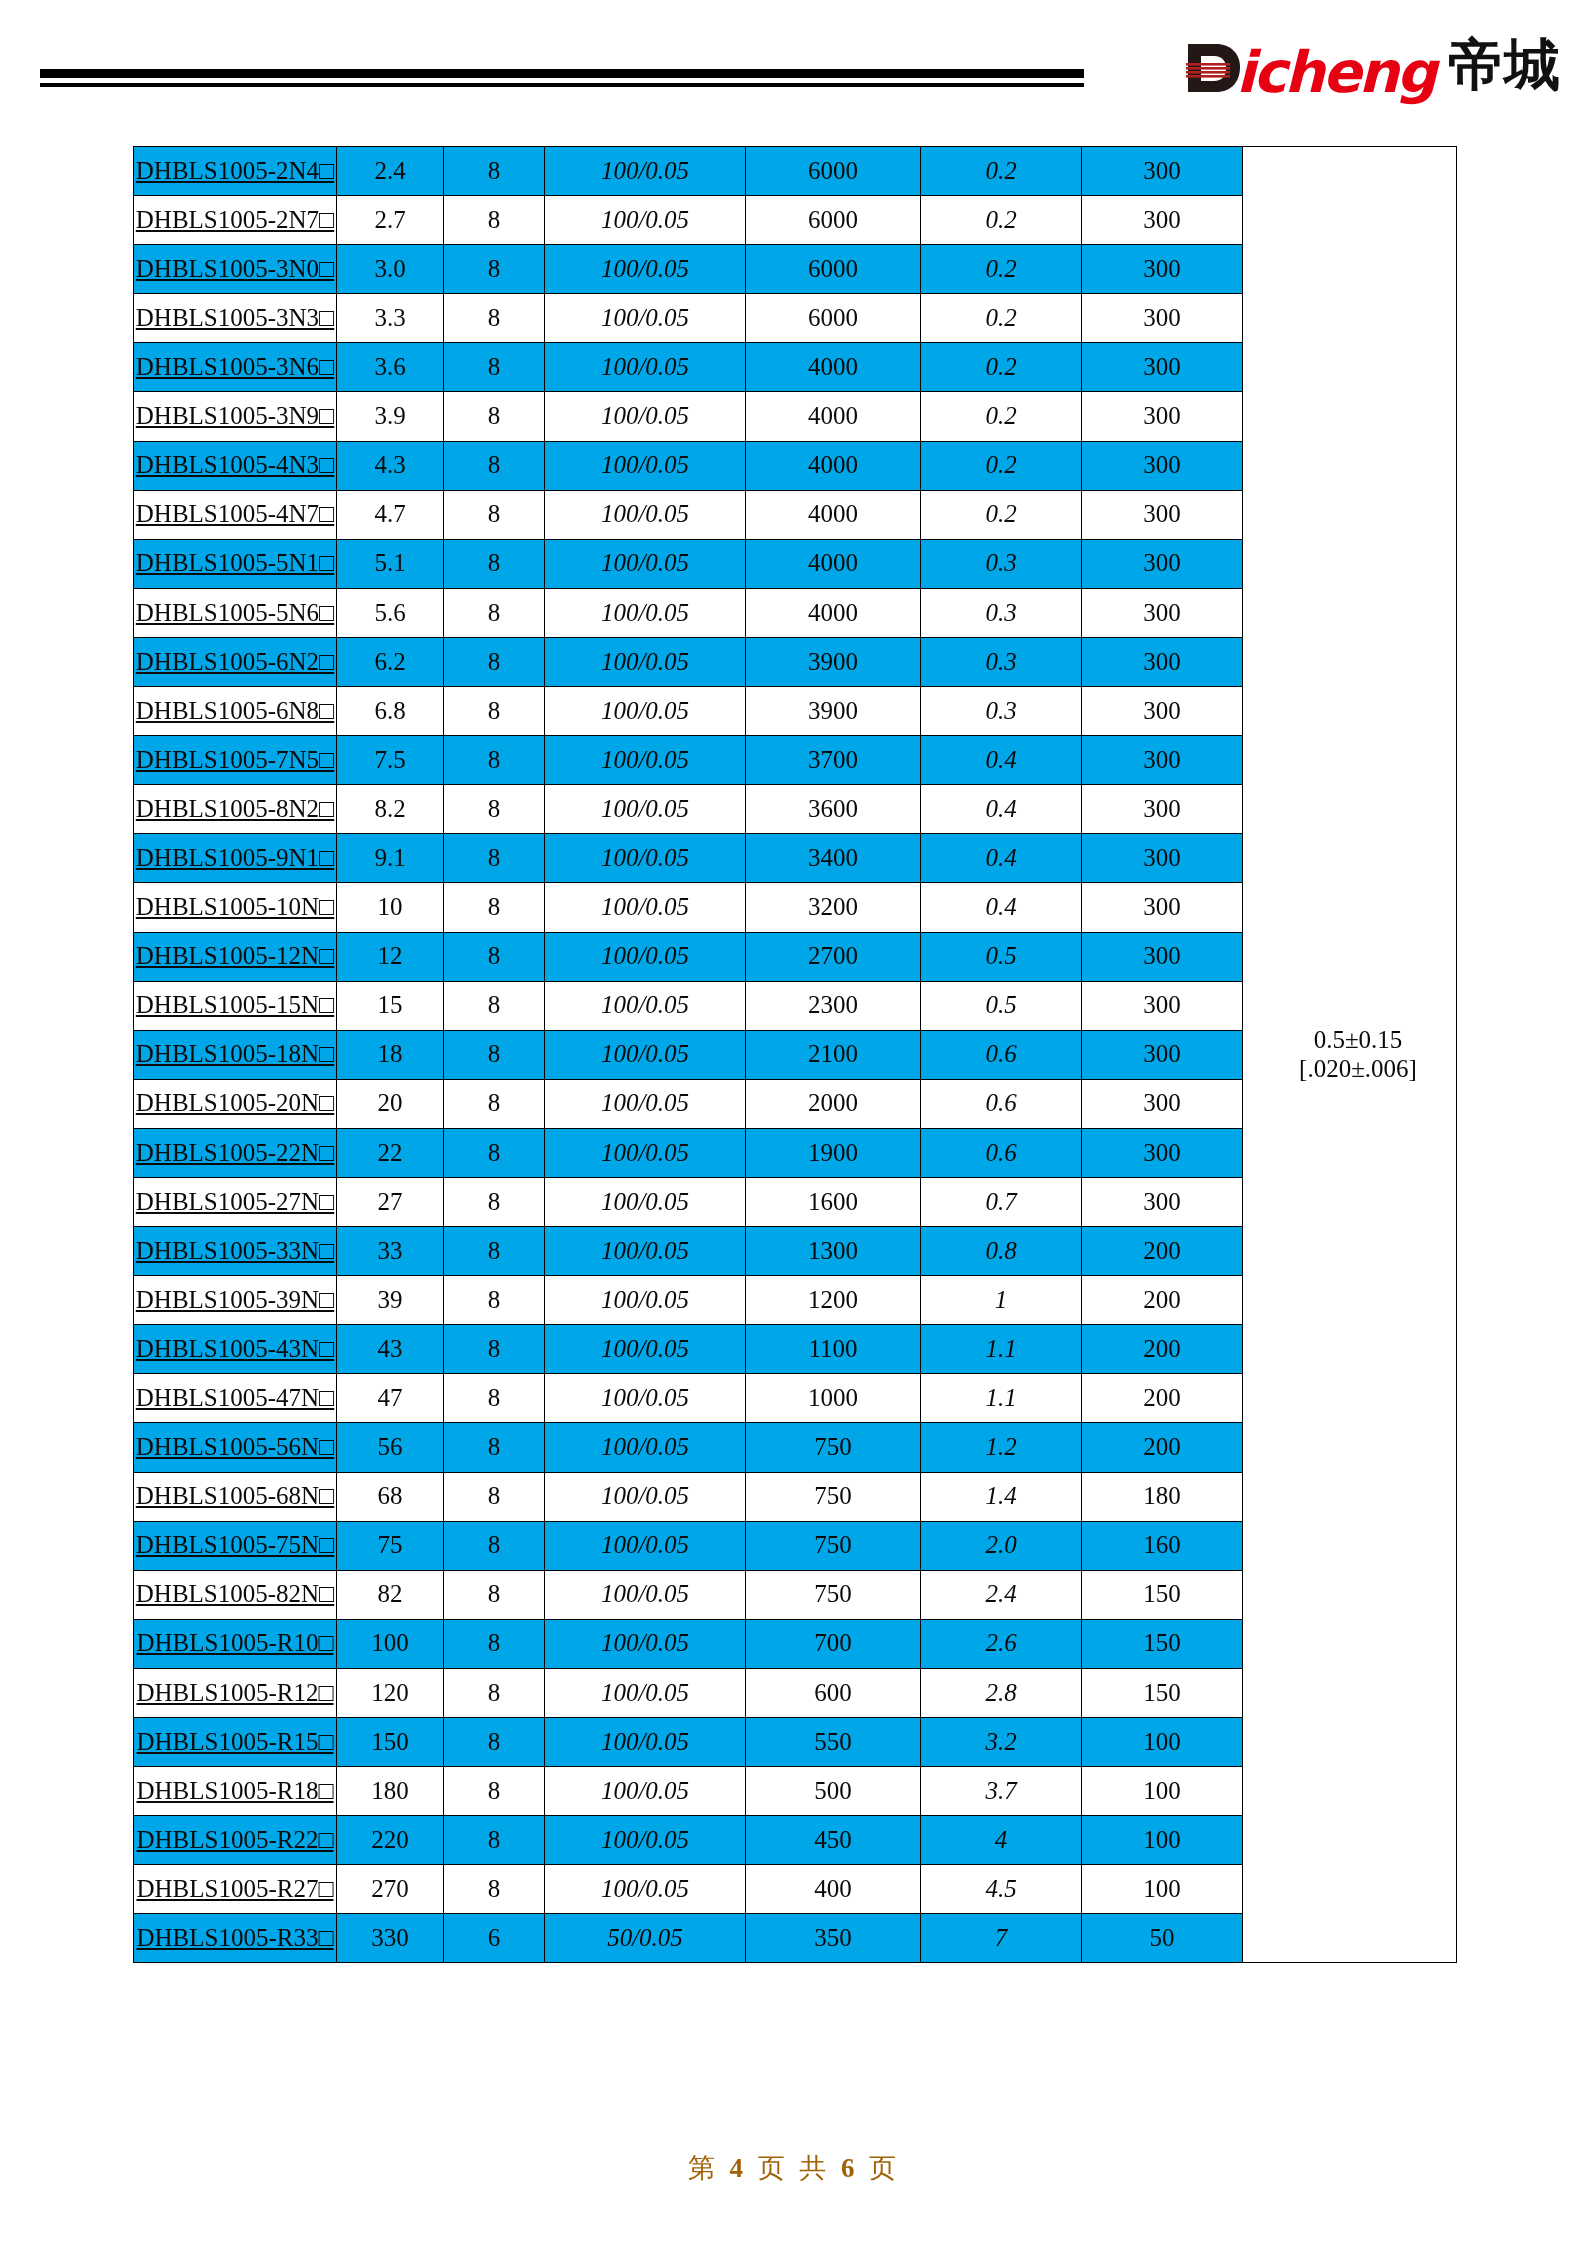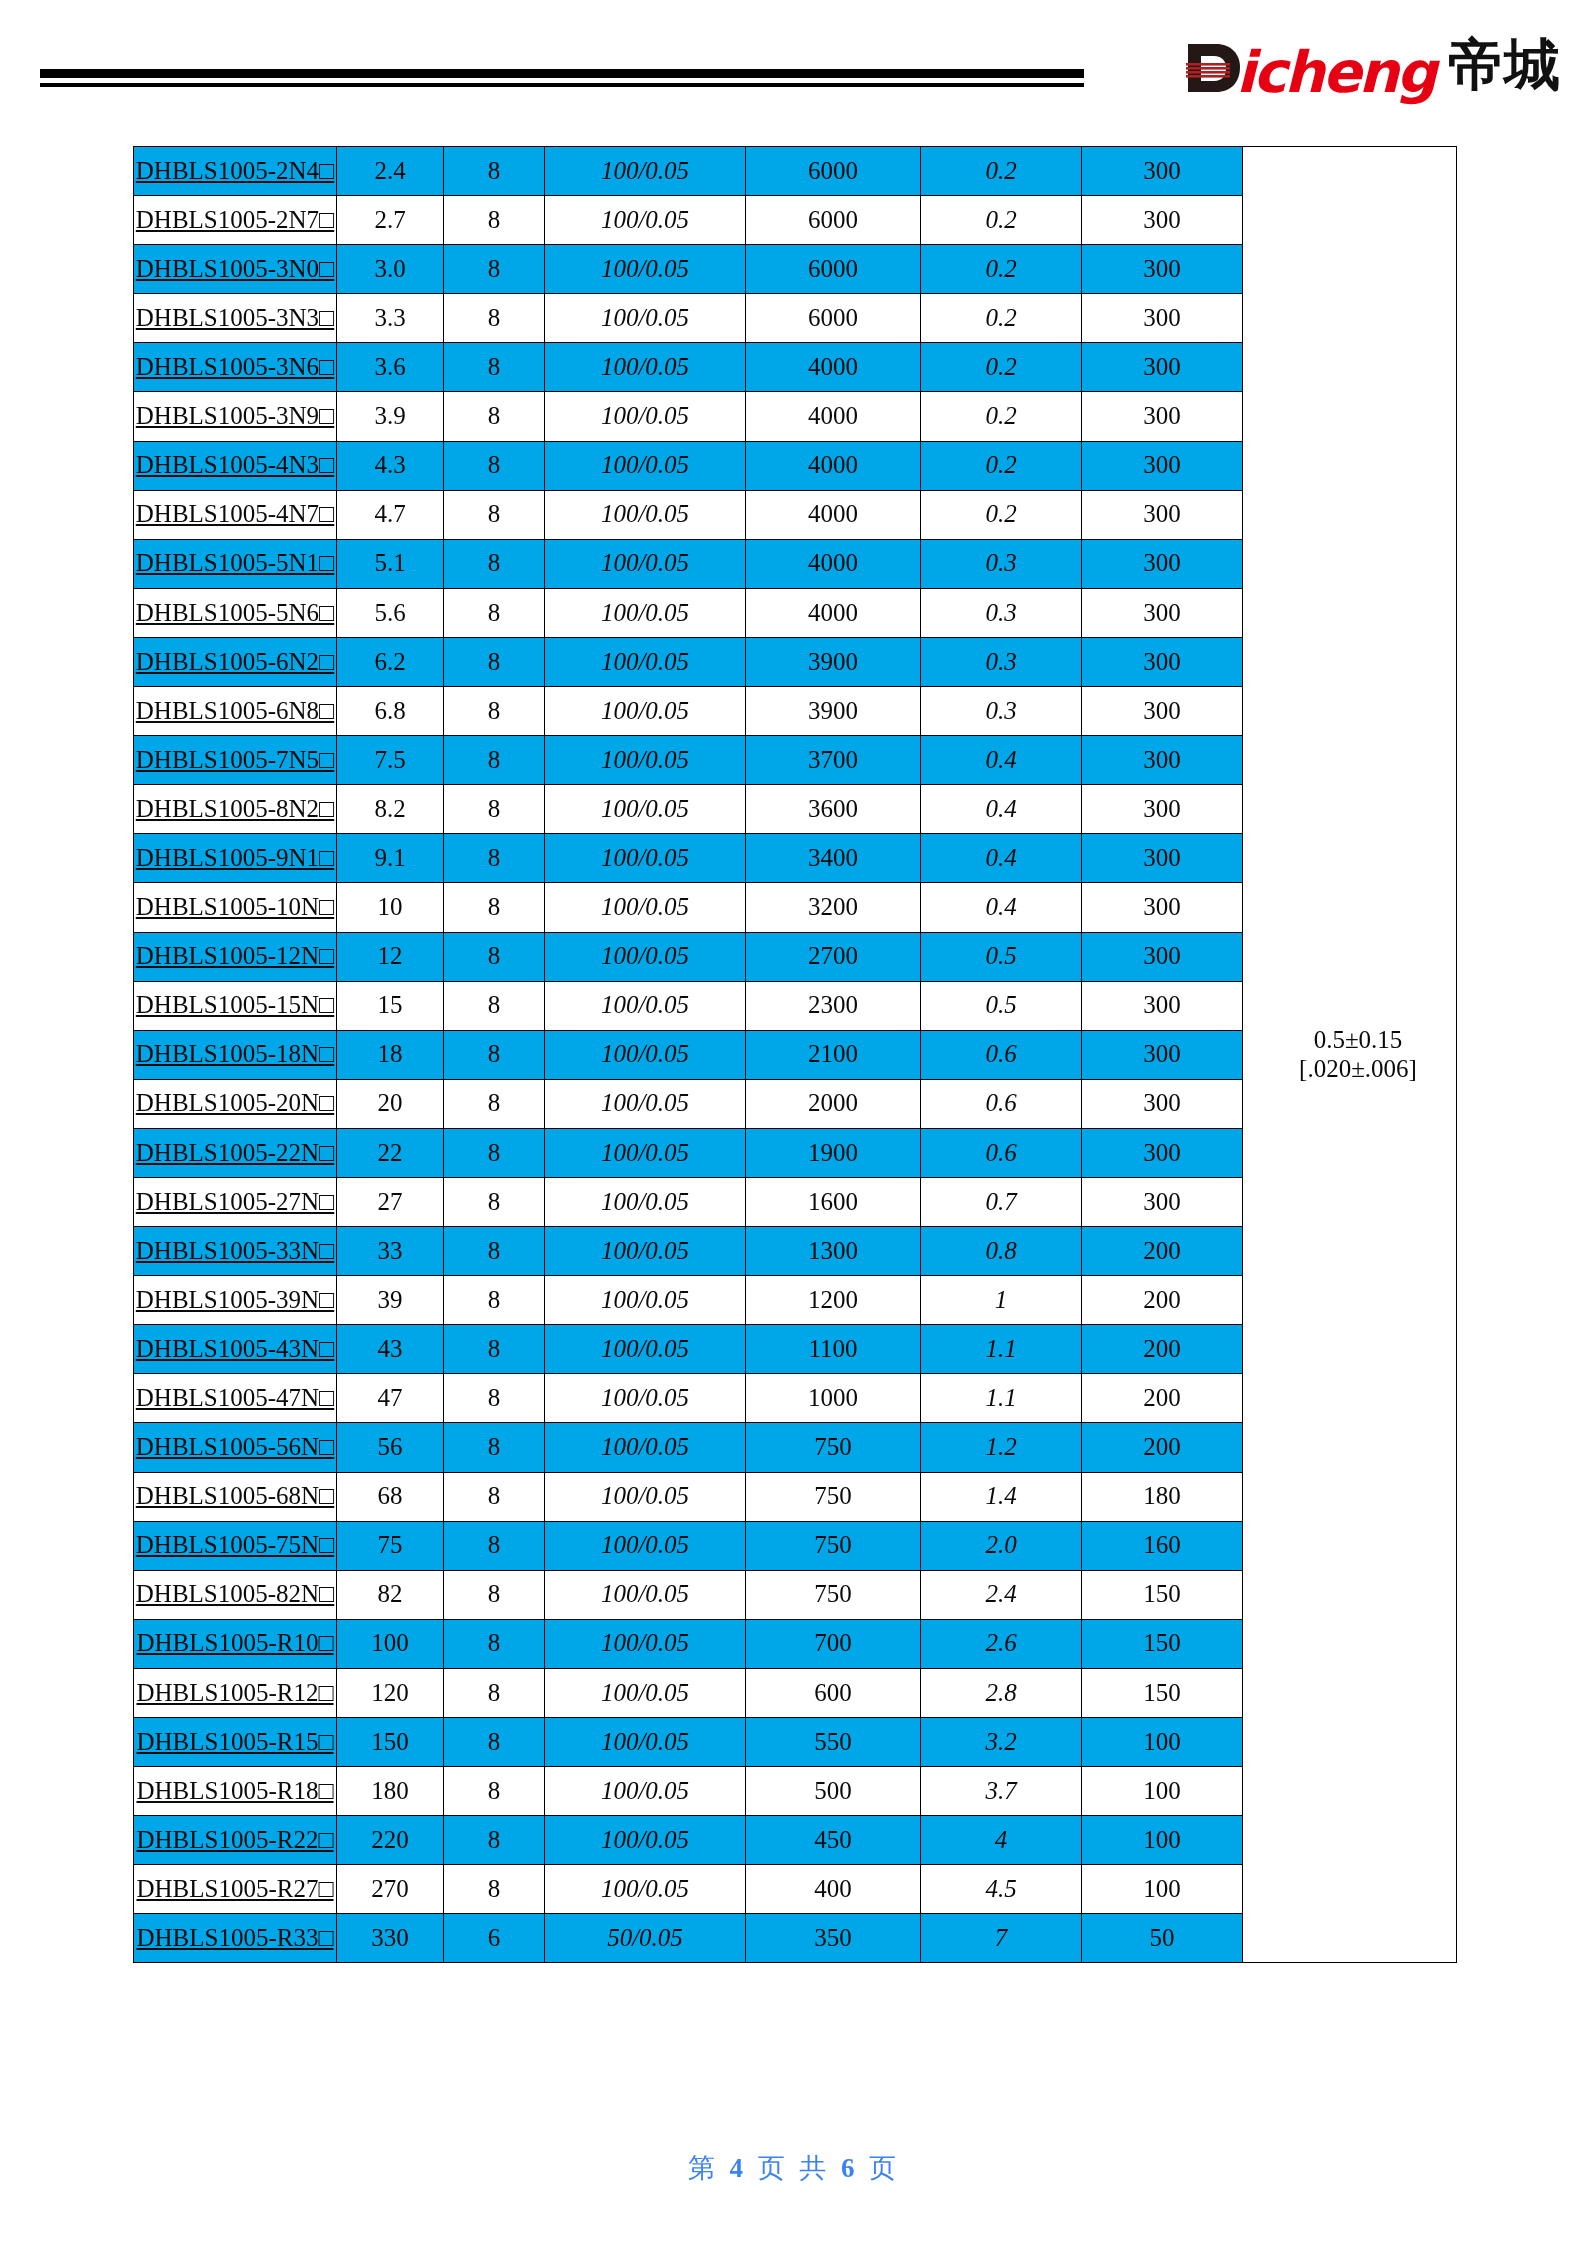--- a/index.html
+++ b/index.html
@@ -129,21 +129,21 @@
 
   
   #doc-footer {
     position: absolute;
     left: 0;
     top: 2150px;
     width: 1587px;
     text-align: center;
     font-family: "DejaVu Sans", sans-serif;
     font-size: 27px;
-    color: #3b82f6;
+    color: #a16207;
     letter-spacing: 3px;
   }
   #doc-footer .pg-num {
     font-family: "Liberation Serif", "DejaVu Serif", serif;
     font-weight: bold;
   }
 </style>
 </head>
 <body>
 

